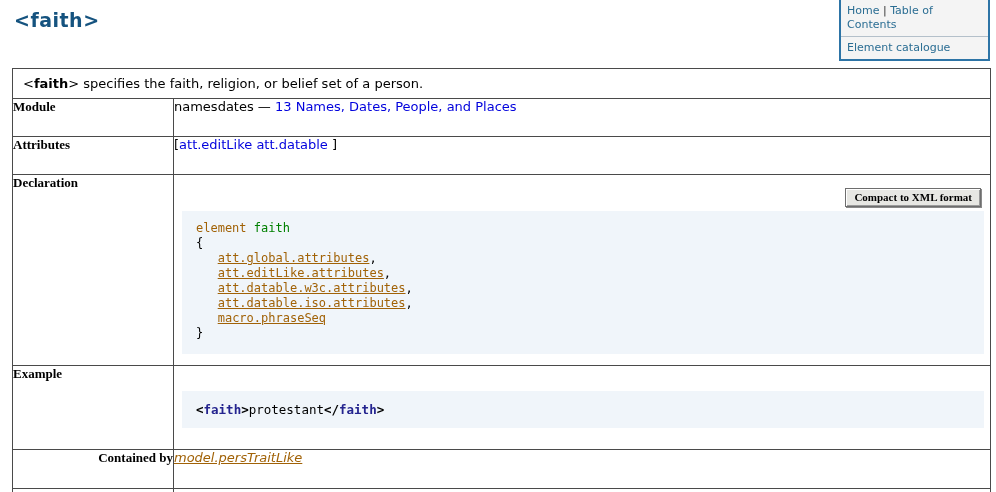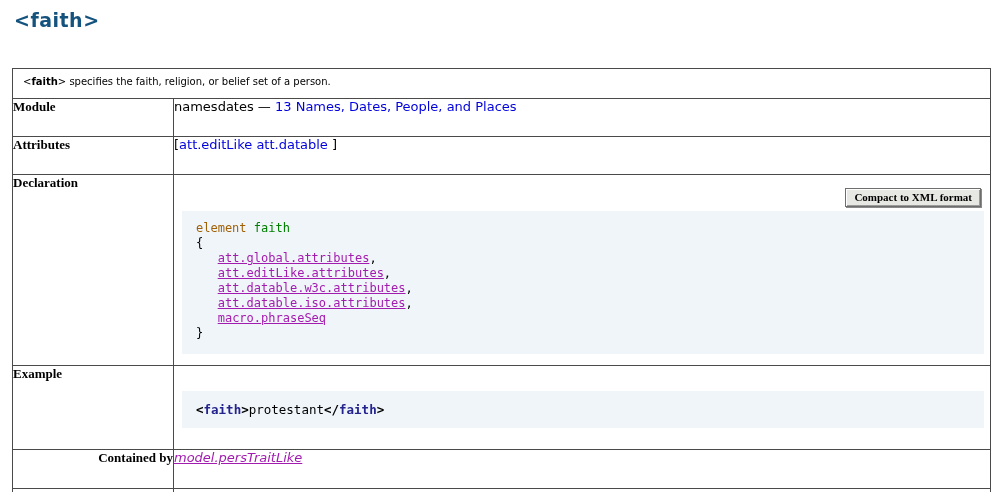--- a/index.html
+++ b/index.html
@@ -29,24 +29,24 @@
   
   table.doc {
     margin-left: 12px; width: 978px;
     border-collapse: collapse; table-layout: fixed;
     font-size: 13px;
   }
   table.doc td { border: 1px solid #4a4a4a; vertical-align: top; padding: 0; }
   td.label-cell { font-weight: bold; padding: 6px 6px 0 9px; font-size: 13px; font-family: Liberation Serif, serif; }
   td.value-cell { padding: 0 0 0 10px; vertical-align: middle; }
   tr.cutoff td { border-bottom: none; height: 4px; }
-  .desc-cell { padding: 7px 0 0 10px; font-size: 10px; }
+  .desc-cell { padding: 7px 0 0 10px; font-size: 13px; }
   .bold { font-weight: bold; }
   a.plain-link { color: #0202dd; cursor: pointer; }
-  a.model-link { color: #a21caf; text-decoration: underline; font-style: italic; cursor: pointer; }
+  a.model-link { color: #a16207; text-decoration: underline; font-style: italic; cursor: pointer; }
   
   td.decl-cell { padding: 0; vertical-align: top; }
   .button-row { text-align: right; padding: 13px 9px 0 0; }
   .xml-button {
     font-family: Liberation Serif, serif;
     font-size: 11px; font-weight: bold; color: #000;
     background: #e7e7e3;
     border: 1px solid #6e6e6e;
     box-shadow: inset 1px 1px 0 #ffffff, inset -1px -1px 0 #9b9b9b, 1px 1px 0 #8a8a8a;
     padding: 2px 8px 3px 8px;
@@ -55,39 +55,43 @@
   .code-block {
     margin: 4px 6px 0 8px; height: 143px;
     background: #f0f5fa;
     font-family: "DejaVu Sans Mono", "Liberation Mono", monospace;
     font-size: 12px; line-height: 15px;
     padding: 10px 0 0 14px;
   }
   .code-line { white-space: pre; }
   .kw { color: #a16207; }
   .elname { color: #008000; }
-  .code-block a { color: #a21caf; text-decoration: underline; cursor: pointer; }
+  .code-block a { color: #a16207; text-decoration: underline; cursor: pointer; }
   
   .example-block {
     margin: 25px 6px 0 8px; height: 37px;
     background: #f0f5fa;
     font-family: "DejaVu Sans Mono", "Liberation Mono", monospace;
     font-size: 12.5px; line-height: 15px;
     padding: 11px 4px 0 14px;
     white-space: pre;
   }
   .tag-punct { font-weight: bold; color: #000; }
   .tag-name { font-weight: bold; color: #24248f; }
   .contained-pad { padding: 10px 0 0 10px; vertical-align: top; }
 </style>
 </head>
 <body>
 
 <div class="header">
   <div class="page-title">&lt;faith&gt;</div>
+  <div class="nav-box">
+    <div class="nav-cell first"><a>Home</a> <span class="nav-sep">|</span> <a>Table of Contents</a></div>
+    <div class="nav-cell"><a>Element catalogue</a></div>
+  </div>
 </div>
 
 <table class="doc">
   <colgroup>
       <col style="width:161px">
       <col style="width:817px">
     </colgroup>
 
   <tbody>
       <tr>

